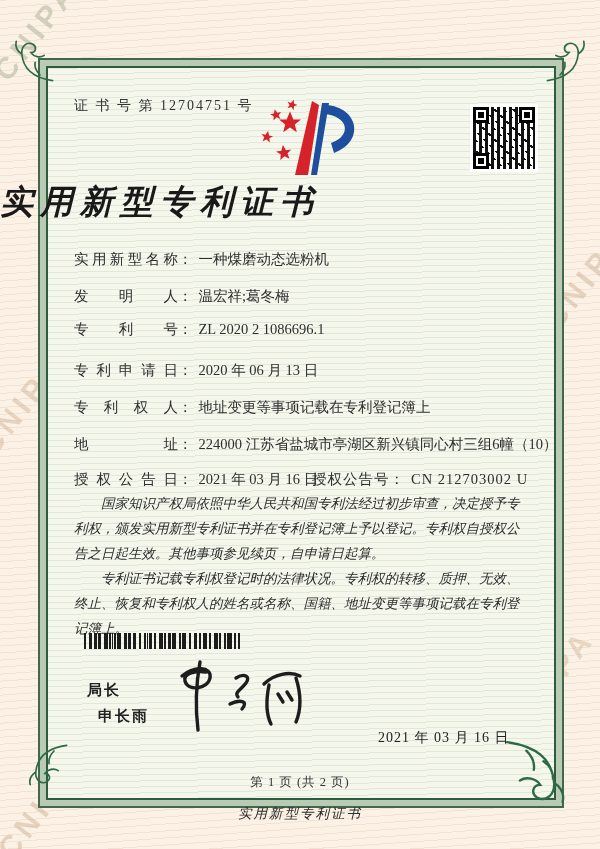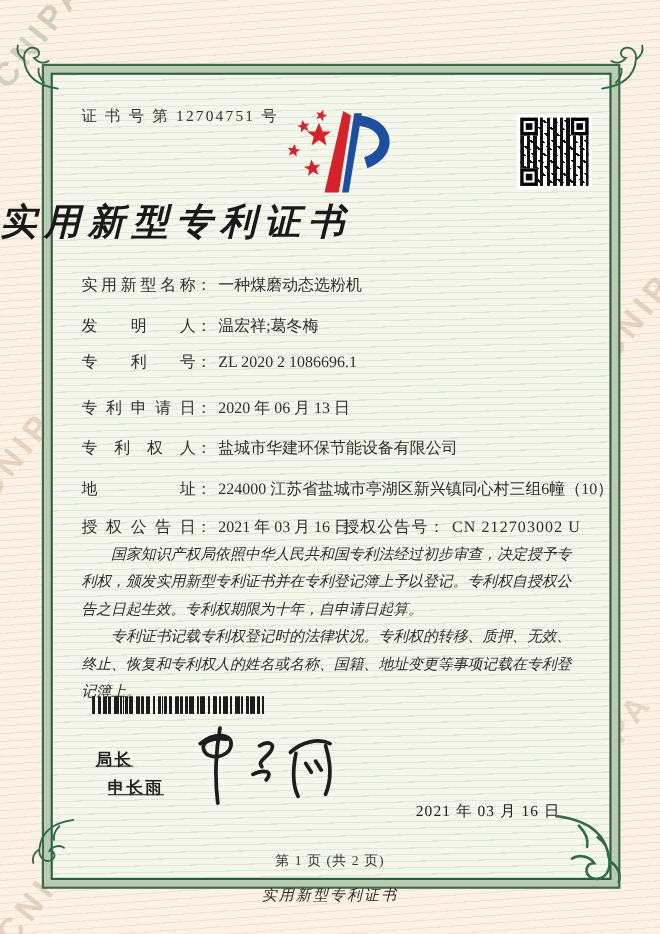--- a/index.html
+++ b/index.html
@@ -39,21 +39,21 @@
   .f5{top:398px;} .f6{top:435px;} .f7{top:470px;}
   .body-text{left:74px;top:492px;width:458px;font-size:13.5px;line-height:1.85;
     font-style:italic;color:#2c2c2c;}
   .body-text p{margin:0;text-indent:2em;}
   .barcode{left:84px;top:633px;width:156px;height:16px;
     background-image:
       repeating-linear-gradient(90deg,#1c1c1c 0 2px,rgba(0,0,0,0) 2px 5px),
       repeating-linear-gradient(90deg,#1c1c1c 0 1px,rgba(0,0,0,0) 1px 7px),
       repeating-linear-gradient(90deg,#1c1c1c 0 2px,rgba(0,0,0,0) 2px 11px);}
   .issuer{font-family:"Liberation Sans","DejaVu Sans",sans-serif;font-weight:700;
-    font-size:15px;color:#222;letter-spacing:2px;text-decoration:underline;}
+    font-size:15px;color:#222;letter-spacing:2px;}
   .i1{left:87px;top:681px;} .i2{left:98px;top:707px;}
   .signature{left:168px;top:652px;width:155px;height:88px;}
   .issue-date{left:378px;top:729px;font-size:14px;letter-spacing:1px;color:#222;}
   .pageinfo{left:0;right:0;top:774px;text-align:center;font-size:12.5px;letter-spacing:1px;color:#333;}
   .contnote{left:0;right:0;top:805px;text-align:center;font-size:13.5px;font-style:italic;
     letter-spacing:2px;color:#2c2c2c;}
   .wm{position:absolute;font-family:"Liberation Sans","DejaVu Sans",sans-serif;font-weight:700;
     letter-spacing:5px;pointer-events:none;white-space:nowrap;}
   .wm-tl{left:-22px;top:14px;font-size:30px;color:rgba(150,160,130,0.40);transform:rotate(-52deg);}
   .wm-r{left:528px;top:262px;font-size:30px;color:rgba(196,166,132,0.40);transform:rotate(-52deg);}
@@ -126,34 +126,34 @@
   <div class="abs field f2">
     <span class="flabel">发明人</span><span class="colon">：</span><span>温宏祥;葛冬梅</span>
   </div>
   <div class="abs field f3">
     <span class="flabel">专利号</span><span class="colon">：</span><span>ZL 2020 2 1086696.1</span>
   </div>
   <div class="abs field f4">
     <span class="flabel">专利申请日</span><span class="colon">：</span><span>2020 年 06 月 13 日</span>
   </div>
   <div class="abs field f5">
-    <span class="flabel">专利权人</span><span class="colon">：</span><span>盐城市华建环保节能设备有限公司</span>
+    <span class="flabel">专利权人</span><span class="colon">：</span><span>地址变更等事项记载在专利登记簿上</span>
   </div>
   <div class="abs field f6">
     <span class="flabel">地址</span><span class="colon">：</span><span>224000 江苏省盐城市亭湖区新兴镇同心村三组6幢（10）</span>
   </div>
   <div class="abs field f7">
     <span class="flabel">授权公告日</span><span class="colon">：</span><span>2021 年 03 月 16 日</span>
   </div>
   <div class="abs field2 f7">
     <span>授权公告号</span><span class="colon">：</span><span>CN 212703002 U</span>
   </div>
 
   <div class="abs body-text">
-    <p>国家知识产权局依照中华人民共和国专利法经过初步审查，决定授予专利权，颁发实用新型专利证书并在专利登记簿上予以登记。专利权自授权公告之日起生效。专利权期限为十年，自申请日起算。</p>
+    <p>国家知识产权局依照中华人民共和国专利法经过初步审查，决定授予专利权，颁发实用新型专利证书并在专利登记簿上予以登记。专利权自授权公告之日起生效。其他事项参见续页，自申请日起算。</p>
     <p>专利证书记载专利权登记时的法律状况。专利权的转移、质押、无效、终止、恢复和专利权人的姓名或名称、国籍、地址变更等事项记载在专利登记簿上。</p>
   </div>
 
   <div class="abs barcode"></div>
 
   <div class="abs issuer i1">局长</div>
   <div class="abs issuer i2">申长雨</div>
 
   <svg class="abs signature" viewBox="0 0 155 88">
     <g fill="none" stroke="#1d1d1d" stroke-width="3.4" stroke-linecap="round" stroke-linejoin="round">

